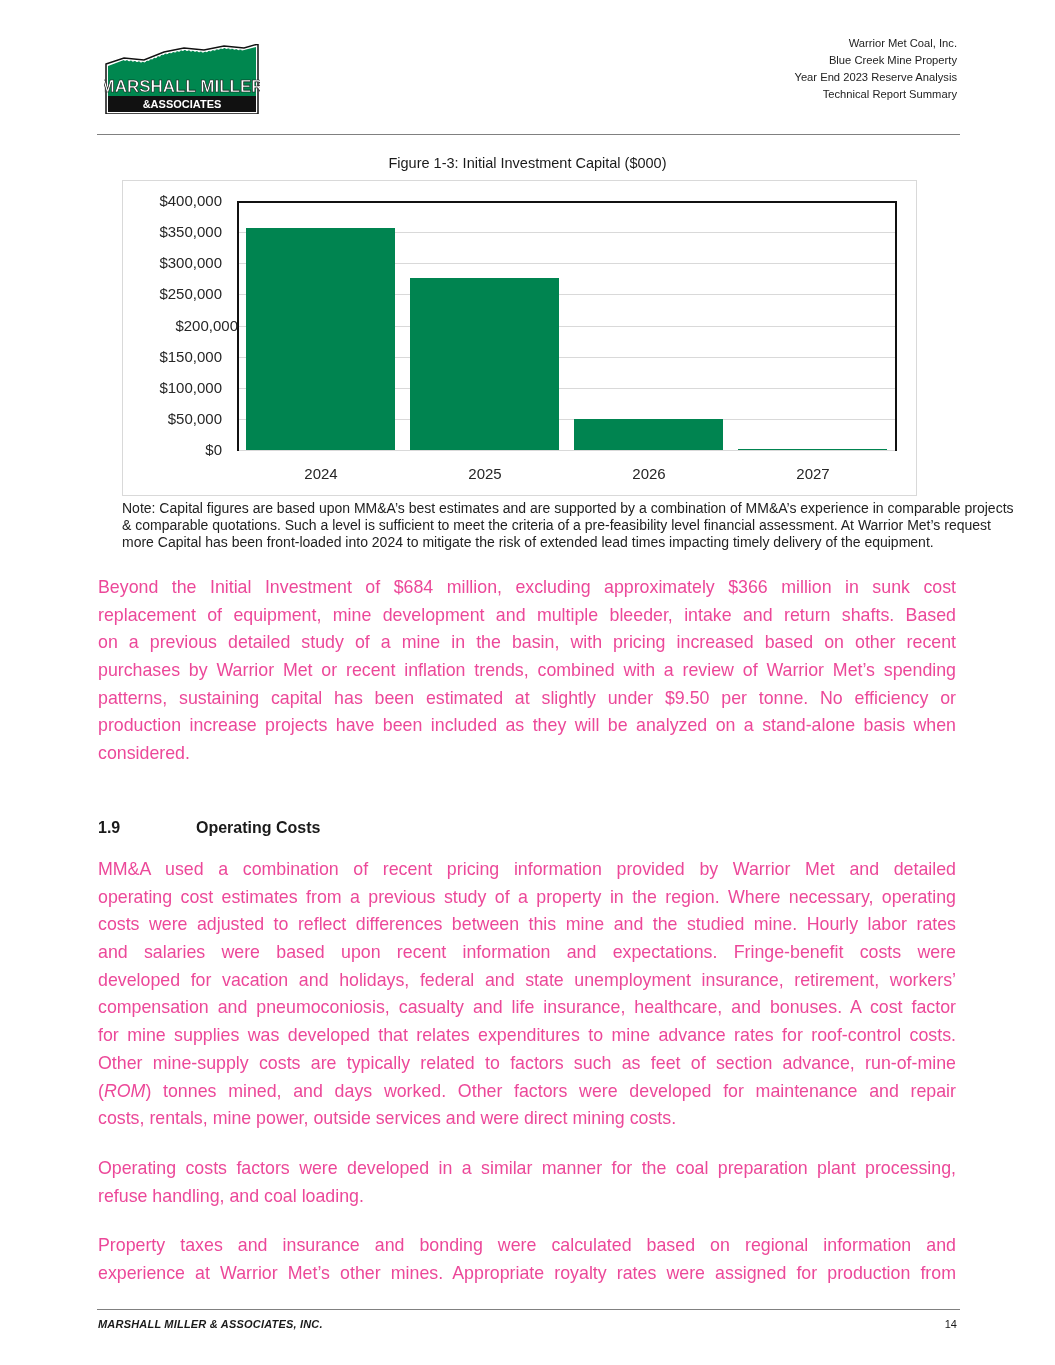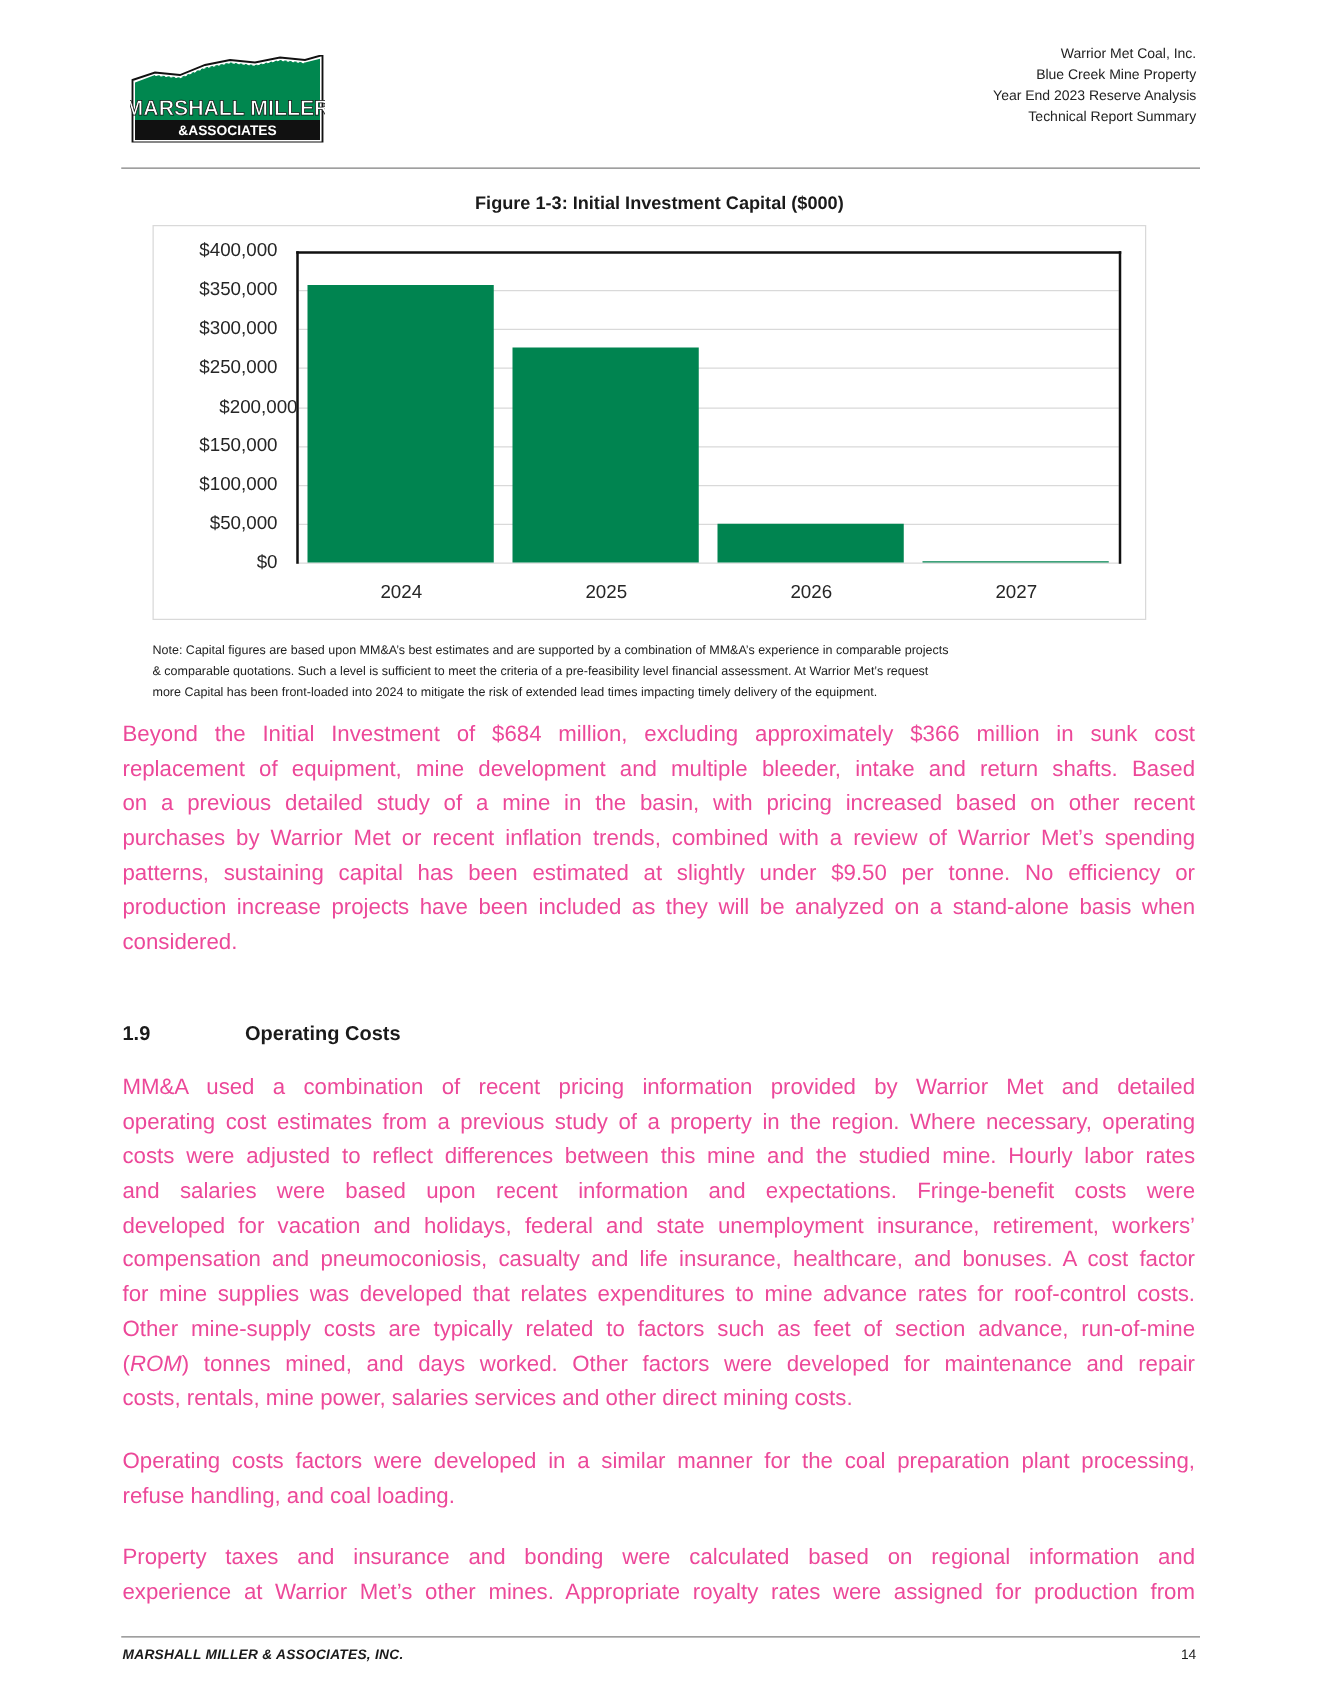--- a/index.html
+++ b/index.html
@@ -4,29 +4,29 @@
 <style>
   html, body { margin: 0; padding: 0; background: #ffffff; }
   body { width: 1055px; height: 1365px; position: relative; overflow: hidden; font-family: "Liberation Sans", sans-serif; color: #1a1a1a; }
   .abs { position: absolute; }
   
   .logo { left: 104px; top: 44px; width: 156px; height: 70px; }
   .hdr { right: 98px; top: 35px; text-align: right; font-size: 11.2px; line-height: 17px; color: #222; }
   .hdr div { white-space: nowrap; }
   .hdr-rule { left: 97px; top: 134px; width: 863px; height: 1px; background: #808080; }
   
-  .fig-title { left: 0; width: 1055px; top: 155px; text-align: center; font-weight: bold; font-size: 14.5px; }
+  .fig-title { left: 0; width: 1055px; top: 155px; text-align: center; font-weight: normal; font-size: 14.5px; }
   .chart-frame { left: 122px; top: 180px; width: 795px; height: 316px; border: 1px solid #d9d9d9; box-sizing: border-box; }
   .plot { left: 237px; top: 201px; width: 660px; height: 250px; border-left: 2px solid #111; border-right: 2px solid #111; border-top: 2px solid #111; box-sizing: border-box; }
   .grid { left: 239px; width: 656px; height: 1px; background: #d9d9d9; }
   .baseline { left: 237px; top: 450px; width: 660px; height: 1px; background: #d9d9d9; }
   .ytick { width: 100px; left: 122px; text-align: right; font-size: 15px; color: #262626; }
   .bar { background: #008450; }
   .xtick { width: 150px; text-align: center; font-size: 15px; color: #262626; top: 465px; }
-  .note { left: 122px; top: 512px; width: 820px; font-size: 10px; line-height: 17px; color: #222; }
+  .note { left: 122px; top: 500px; width: 820px; font-size: 14px; line-height: 17px; color: #222; }
   .note div { white-space: nowrap; }
   
   .para { left: 98px; width: 858px; font-size: 17.8px; line-height: 27.7px; text-align: justify; color: #ec4899; }
   .para .ln { display: block; text-align: justify; text-align-last: justify; height: 27.7px; white-space: nowrap; overflow: visible; }
   .para .ln.last { text-align-last: left; }
   .h2 { left: 98px; top: 819px; font-size: 16px; font-weight: bold; }
   .h2 .num { display: inline-block; width: 98px; }
   .foot-rule { left: 97px; top: 1309px; width: 863px; height: 1px; background: #808080; }
   .foot-left { left: 98px; top: 1318px; font-size: 11px; font-weight: bold; font-style: italic; letter-spacing: 0.2px; }
   .foot-right { right: 98px; top: 1318px; font-size: 11px; }
@@ -113,21 +113,21 @@
 <div class="abs para" style="top:856px;" id="para2">
     <span class="ln">MM&amp;A used a combination of recent pricing information provided by Warrior Met and detailed</span>
     <span class="ln">operating cost estimates from a previous study of a property in the region.  Where necessary, operating</span>
     <span class="ln">costs were adjusted to reflect differences between this mine and the studied mine.  Hourly labor rates</span>
     <span class="ln">and salaries were based upon recent information and expectations.  Fringe-benefit costs were</span>
     <span class="ln">developed for vacation and holidays, federal and state unemployment insurance, retirement, workers’</span>
     <span class="ln">compensation and pneumoconiosis, casualty and life insurance, healthcare, and bonuses.  A cost factor</span>
     <span class="ln">for mine supplies was developed that relates expenditures to mine advance rates for roof-control costs.</span>
     <span class="ln">Other mine-supply costs are typically related to factors such as feet of section advance, run-of-mine</span>
     <span class="ln">(<i>ROM</i>) tonnes mined, and days worked.  Other factors were developed for maintenance and repair</span>
-    <span class="ln last">costs, rentals, mine power, salaries services and other direct mining costs.</span>
+    <span class="ln last">costs, rentals, mine power, outside services and were direct mining costs.</span>
   </div>
 <div class="abs para" style="top:1155px;" id="para3">
     <span class="ln">Operating costs factors were developed in a similar manner for the coal preparation plant processing,</span>
     <span class="ln last">refuse handling, and coal loading.</span>
   </div>
 <div class="abs para" style="top:1232px;" id="para4">
     <span class="ln">Property taxes and insurance and bonding were calculated based on regional information and</span>
     <span class="ln">experience at Warrior Met’s other mines.  Appropriate royalty rates were assigned for production from</span>
   </div>
 

